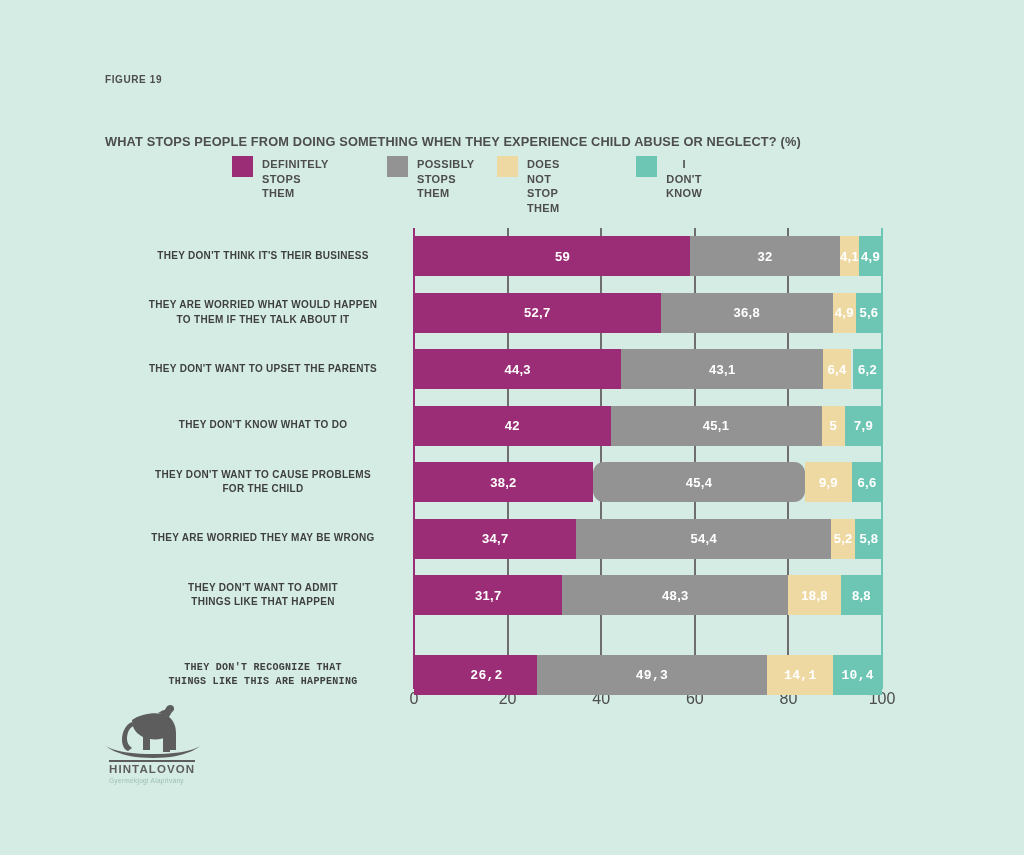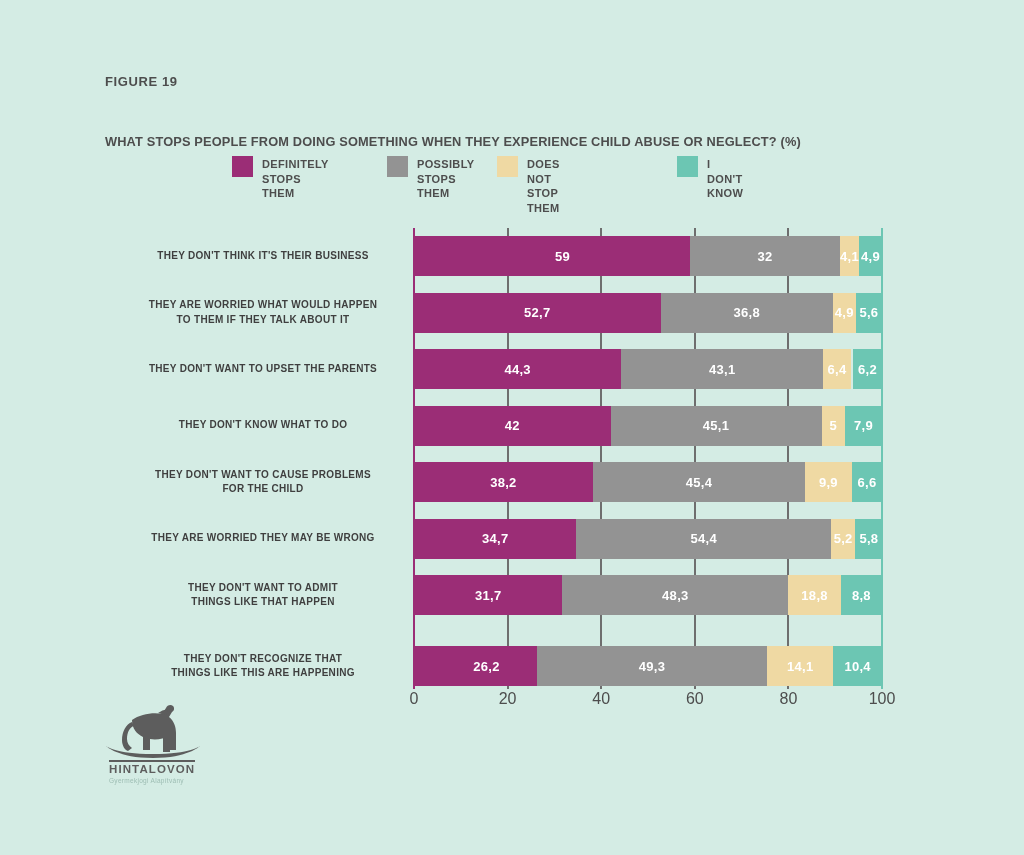--- a/index.html
+++ b/index.html
@@ -20,21 +20,21 @@
     left: 0; top: 0;
     width: 1024px;
     height: 855px;
   }
 
   
   .fig-label {
     position: absolute;
     left: 105px;
     top: 74px;
-    font-size: 13px;
+    font-size: 10px;
     font-weight: bold;
     letter-spacing: 0.6px;
     color: #4d4d4d;
   }
   .fig-title {
     position: absolute;
     left: 105px;
     top: 98px;
     font-size: 12.8px;
     font-weight: bold;
@@ -202,21 +202,21 @@
       <div class="legend-item" style="left: 155px;">
         <span class="legend-swatch" style="background: rgb(147, 147, 147);"></span>
         <span class="legend-text">POSSIBLY
 STOPS THEM</span>
       </div>
       <div class="legend-item" style="left: 265px;">
         <span class="legend-swatch" style="background: rgb(239, 217, 163);"></span>
         <span class="legend-text">DOES NOT
 STOP THEM</span>
       </div>
-      <div class="legend-item" style="left: 445px;">
+      <div class="legend-item" style="left: 404px; text-align: center;">
         <span class="legend-swatch" style="background: rgb(108, 198, 179);"></span>
         <span class="legend-text">I DON'T KNOW</span>
       </div>
     </div>
 
   <div id="plot">
       <div class="gridline edge-left" style="left: -1px;"></div>
       <div class="tick-mark edge-left" style="left: -1px;"></div>
       <div class="tick-label" style="left: 0px;">0</div>
       <div class="gridline" style="left: 92.6px;"></div>
@@ -294,21 +294,21 @@
         <div class="seg s-dk" title="I DON'T KNOW: 7,9" style="left: 431.028px; width: 36.972px;">
           <span class="seg-value">7,9</span>
         </div>
       </div>
       <div class="bar-row" style="top: 234px;">
         <div class="row-label" style="top: 5.6px;">THEY DON'T WANT TO CAUSE PROBLEMS
 FOR THE CHILD</div>
         <div class="seg s-def" title="DEFINITELY STOPS THEM: 38,2" style="left: 0px; width: 178.776px;">
           <span class="seg-value">38,2</span>
         </div>
-        <div class="seg s-pos" title="POSSIBLY STOPS THEM: 45,4" style="left: 178.776px; width: 212.472px;">
+        <div class="seg s-pos" title="POSSIBLY STOPS THEM: 45,4" style="left: 178.776px; width: 212.472px; border-radius: 11px;">
           <span class="seg-value">45,4</span>
         </div>
         <div class="seg s-no" title="DOES NOT STOP THEM: 9,9" style="left: 391.248px; width: 46.332px;">
           <span class="seg-value">9,9</span>
         </div>
         <div class="seg s-dk" title="I DON'T KNOW: 6,6" style="left: 437.58px; width: 30.888px;">
           <span class="seg-value">6,6</span>
         </div>
       </div>
       <div class="bar-row" style="top: 290.5px;">
@@ -335,21 +335,21 @@
         <div class="seg s-pos" title="POSSIBLY STOPS THEM: 48,3" style="left: 148.356px; width: 226.044px;">
           <span class="seg-value">48,3</span>
         </div>
         <div class="seg s-no" title="DOES NOT STOP THEM: 11,2" style="left: 374.4px; width: 52.416px;">
           <span class="seg-value">18,8</span>
         </div>
         <div class="seg s-dk" title="I DON'T KNOW: 8,8" style="left: 426.816px; width: 41.184px;">
           <span class="seg-value">8,8</span>
         </div>
       </div>
-      <div class="bar-row" style="top: 418px;">
+      <div class="bar-row" style="top: 427px; font-family: Liberation Mono, monospace;">
         <div class="row-label" style="top: 5.6px;">THEY DON'T RECOGNIZE THAT
 THINGS LIKE THIS ARE HAPPENING</div>
         <div class="seg s-def" title="DEFINITELY STOPS THEM: 26,2" style="left: 0px; width: 145px;">
           <span class="seg-value">26,2</span>
         </div>
         <div class="seg s-pos" title="POSSIBLY STOPS THEM: 49,3" style="left: 122.616px; width: 230.724px;">
           <span class="seg-value">49,3</span>
         </div>
         <div class="seg s-no" title="DOES NOT STOP THEM: 14,1" style="left: 353.34px; width: 65.988px;">
           <span class="seg-value">14,1</span>

